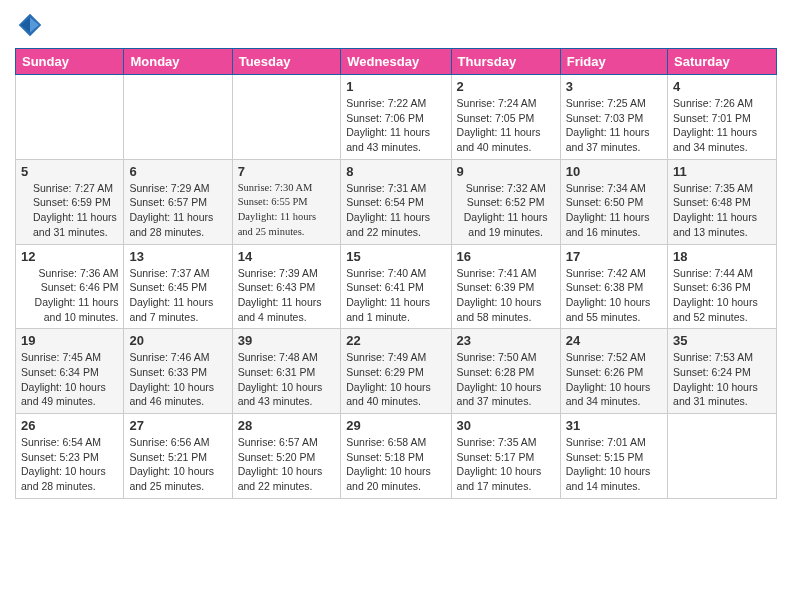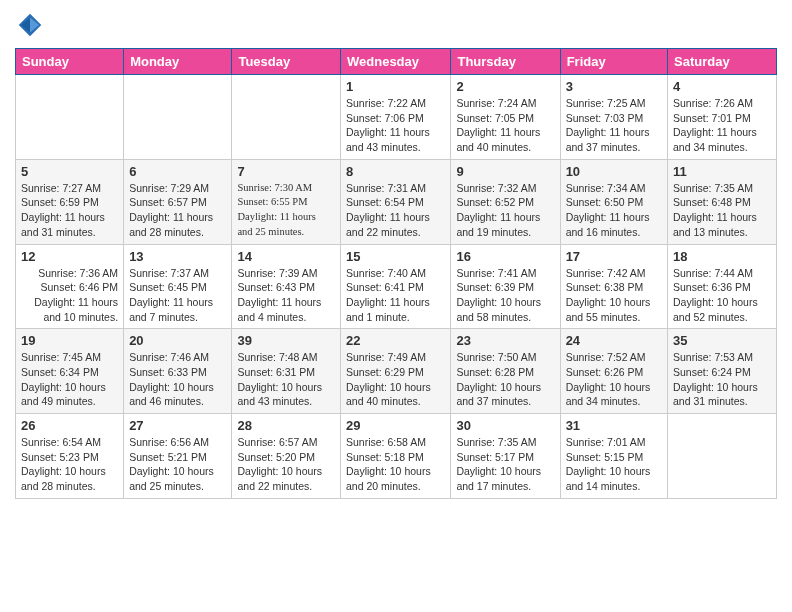--- a/index.html
+++ b/index.html
@@ -159,21 +159,21 @@
             <span class="day-number">4</span>
             <div class="day-info" style="white-space: pre-line;">Sunrise: 7:26 AM
 Sunset: 7:01 PM
 Daylight: 11 hours
 and 34 minutes.</div>
           </td>
         </tr>
         <tr>
           <td>
             <span class="day-number">5</span>
-            <div class="day-info" style="white-space: pre-line;">Sunrise: 7:27 AM
+            <div class="day-info" style="white-space: pre-line; margin-left: 12px;">Sunrise: 7:27 AM
 Sunset: 6:59 PM
 Daylight: 11 hours
 and 31 minutes.</div>
           </td>
           <td>
             <span class="day-number">6</span>
             <div class="day-info" style="white-space: pre-line;">Sunrise: 7:29 AM
 Sunset: 6:57 PM
 Daylight: 11 hours
 and 28 minutes.</div>
@@ -187,21 +187,21 @@
           </td>
           <td>
             <span class="day-number">8</span>
             <div class="day-info" style="white-space: pre-line;">Sunrise: 7:31 AM
 Sunset: 6:54 PM
 Daylight: 11 hours
 and 22 minutes.</div>
           </td>
           <td>
             <span class="day-number">9</span>
-            <div class="day-info" style="white-space: pre-line;">Sunrise: 7:32 AM
+            <div class="day-info" style="white-space: pre-line; text-align: center;">Sunrise: 7:32 AM
 Sunset: 6:52 PM
 Daylight: 11 hours
 and 19 minutes.</div>
           </td>
           <td>
             <span class="day-number">10</span>
             <div class="day-info" style="white-space: pre-line;">Sunrise: 7:34 AM
 Sunset: 6:50 PM
 Daylight: 11 hours
 and 16 minutes.</div>

